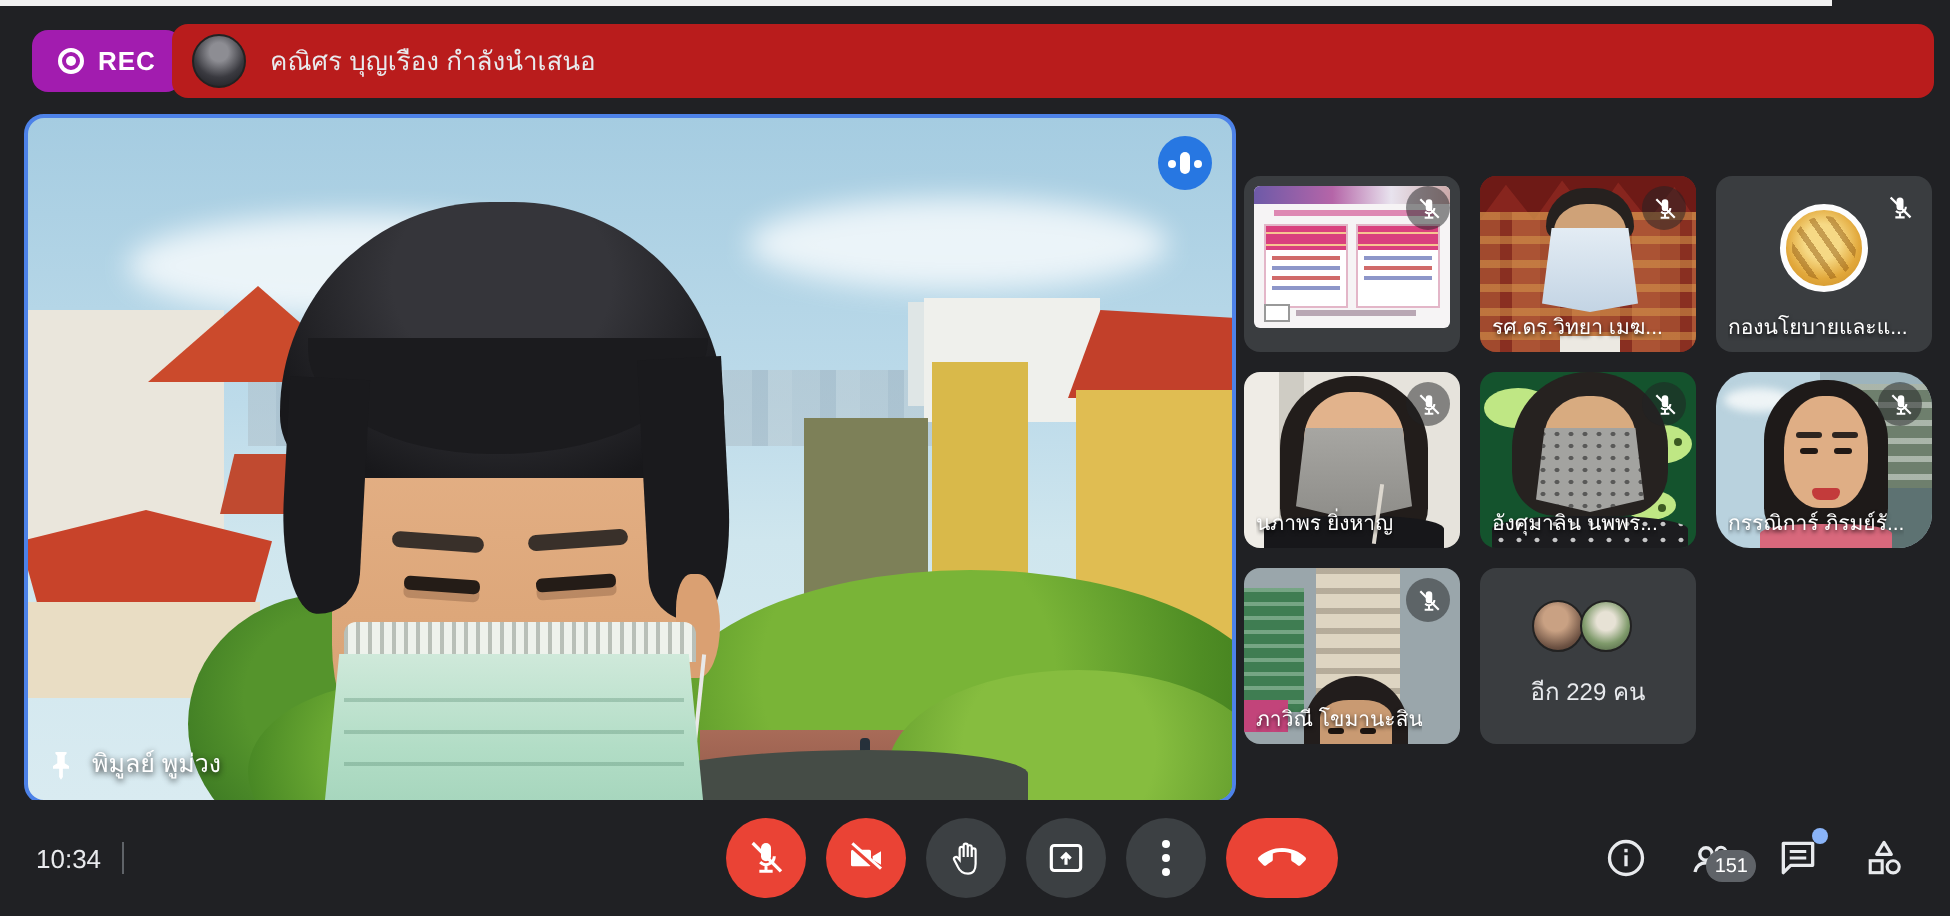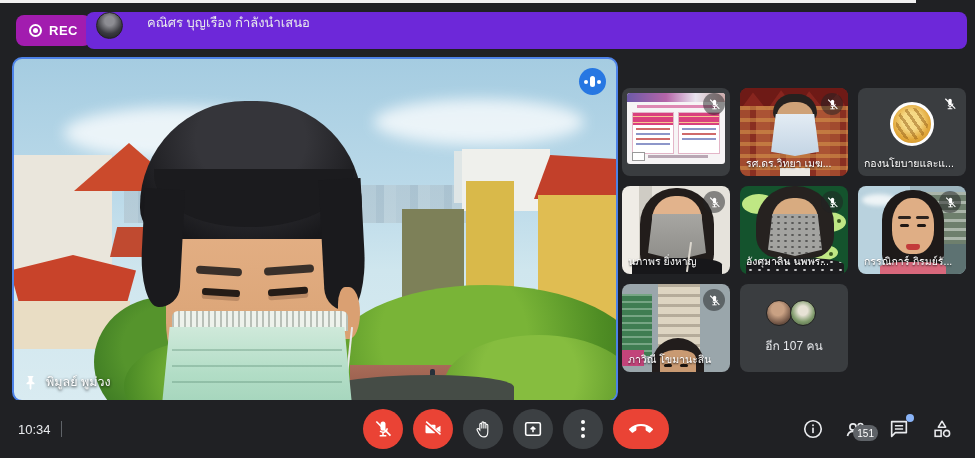--- a/index.html
+++ b/index.html
@@ -20,22 +20,22 @@
     left:16px; top:15px; height:31px; padding:0 13px;
     background:#a21caf; border-radius:8px;
     display:flex; align-items:center; gap:7px;
     color:#fff; font-size:13px; font-weight:bold; letter-spacing:.5px;
   }
   .rec-dot { width:13px; height:13px; border:2px solid #fff; border-radius:50%;
     display:flex; align-items:center; justify-content:center; }
   .rec-dot::after { content:""; width:5px; height:5px; background:#fff; border-radius:50%; }
   .present-pill {
     left:86px; top:12px; width:881px; height:37px;
-    background:#6d28d9; border-radius:8px;
-    display:flex; align-items:flex-start; gap:24px; padding:0 10px;
+    background:#b91c1c; border-radius:8px;
+    display:flex; align-items:center; gap:12px; padding:0 10px;
     font-size:13px; color:#e8eaed;
   }
   .present-avatar {
     width:27px; height:27px; border-radius:50%;
     background:radial-gradient(circle at 50% 32%, #8d8d93 0 22%, #3a3a40 60%, #19191d 100%);
     border:1px solid #222; flex:0 0 auto;
   }
 
   
   .main-tile {
@@ -181,21 +181,21 @@
   .t5-face { position:absolute; left:32px; top:12px; width:46px; height:46px; background:#d8ab80;
     border-radius:46%; }
   .t5-mask { position:absolute; left:28px; top:28px; width:54px; height:42px;
     background:#a3a3a0; clip-path:polygon(8% 0,92% 0,100% 85%,50% 100%,0 85%);
     background-image:radial-gradient(rgba(40,40,40,.6) 1px, transparent 1.5px); background-size:7px 6px; }
   .t5-shirt { position:absolute; left:6px; bottom:0; width:98px; height:16px; background:#1c1c1f;
     border-radius:42% 42% 0 0;
     background-image:radial-gradient(rgba(255,255,255,.75) 1px, transparent 1.5px); background-size:9px 8px; }
 
   
-  .t6 { background:linear-gradient(90deg,#b9d2de 0 48%,#9db4bd 48% 100%); }
+  .t6 { background:linear-gradient(90deg,#b9d2de 0 48%,#9db4bd 48% 100%);border-radius:17px; }
   .t6-bldg { position:absolute; right:0; top:6px; width:46px; height:56px; background:#6e7f6d;
     background-image:repeating-linear-gradient(180deg, rgba(230,235,230,.5) 0 3px, transparent 3px 9px); }
   .t6-low { position:absolute; right:0; bottom:0; width:52px; height:30px; background:#5d7272; }
   .t6-cloud { position:absolute; left:4px; top:8px; width:34px; height:12px; background:#eef4f6;
     border-radius:50%; filter:blur(2px); }
   .t6-hair { position:absolute; left:24px; top:4px; width:62px; height:80px; background:#1e1a19;
     border-radius:30px 30px 16px 16px; }
   .t6-face { position:absolute; left:34px; top:12px; width:42px; height:56px; background:#dfae85;
     border-radius:46% 46% 42% 42%; }
   .t6-brow { position:absolute; width:13px; height:3px; background:#2e2520; border-radius:2px; top:30px; }
@@ -443,21 +443,21 @@
             <path d="M4 3l17 17" stroke="#fff" stroke-width="2"></path>
           </svg>
       </div>
     </div>
 
     <div class="tile">
       <div class="ov-avatars">
         <span class="ov-av a"></span>
         <span class="ov-av b"></span>
       </div>
-      <div class="ov-label">อีก 107 คน</div>
+      <div class="ov-label">อีก 229 คน</div>
     </div>
 
   </div>
 
   <div class="abs bottombar">
     <div class="bb-left">
       <span>10:34</span>
       <span class="bb-div"></span>
     </div>
 

